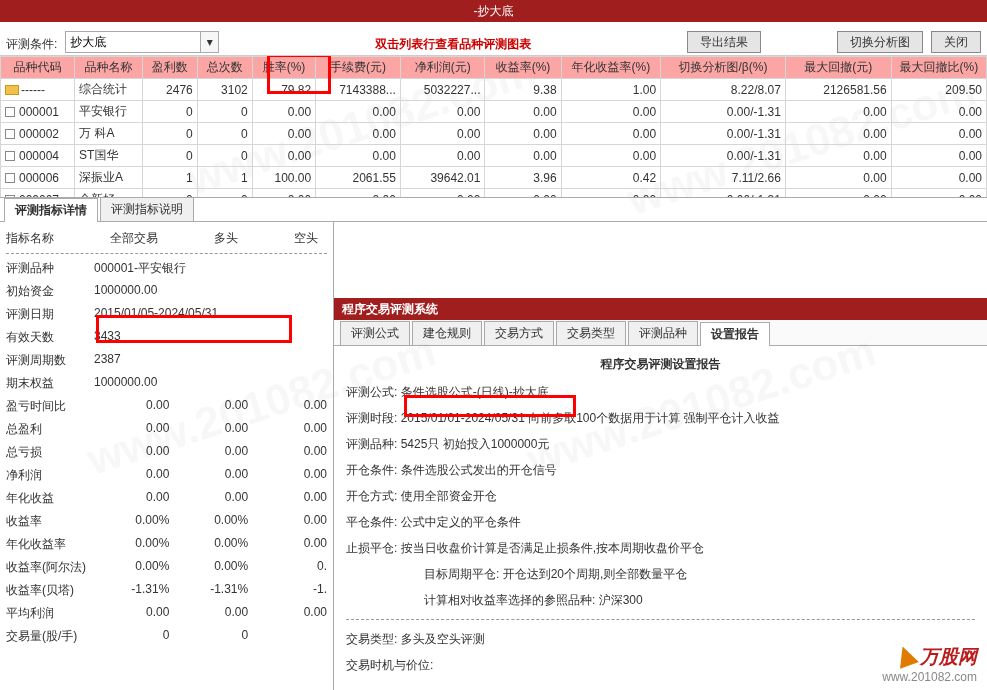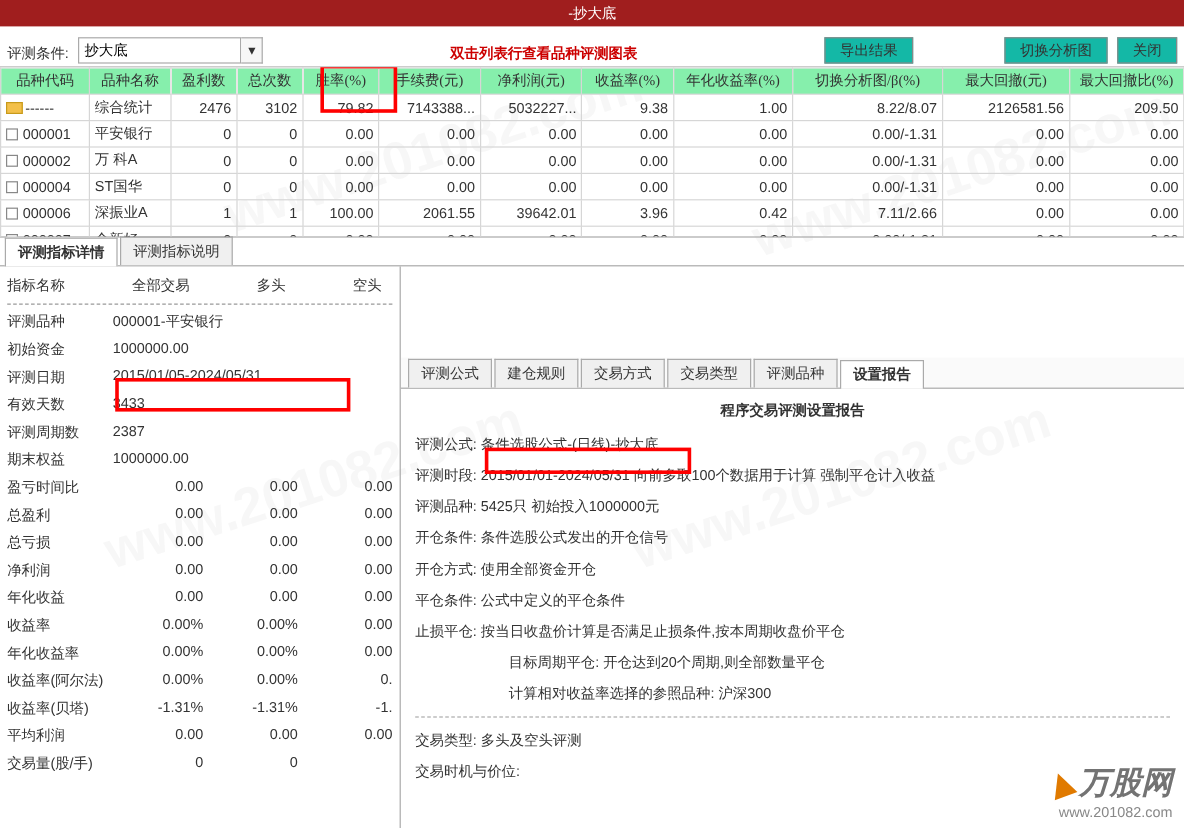--- a/index.html
+++ b/index.html
@@ -5,25 +5,25 @@
 * { margin:0; padding:0; box-sizing:border-box; font-family:"Microsoft YaHei","SimSun",Arial,sans-serif; }
 body { width:987px; height:690px; background:#fff; font-size:12px; color:#333; overflow:hidden; position:relative; }
 .titlebar { background:#a01e1e; color:#fff; height:22px; line-height:22px; padding:0 6px; display:flex; justify-content:space-between; align-items:center;flex-direction:column; }
 .titlebar .close { font-size:14px; cursor:pointer; }
 .toolbar { height:34px; border-bottom:1px solid #ccc; display:flex; align-items:flex-end; padding:2px 6px; gap:8px; }
 .toolbar .label { white-space:nowrap; }
 .combo { display:flex; align-items:center; }
 .combo input { width:136px; height:22px; border:1px solid #aaa; padding:0 4px; font-size:12px; }
 .combo .drop { width:18px; height:22px; border:1px solid #aaa; border-left:none; text-align:center; line-height:20px; cursor:pointer; background:#f7f7f7; }
 .center-text { flex:1; text-align:center; color:#c00; font-weight:bold; }
-.btn { border:1px solid #888; background:#14b8a6; height:22px; padding:0 12px; line-height:20px; cursor:pointer; }
+.btn { border:1px solid #888; background:#e5e5e5; height:22px; padding:0 12px; line-height:20px; cursor:pointer; }
 .table-wrap { height:142px; overflow:hidden; border-bottom:1px solid #aaa; position:relative; }
 table { border-collapse:collapse; width:100%; font-size:12px; table-layout:fixed; }
 th, td { border:1px solid #d6d6d6; padding:2px 4px; white-space:nowrap; text-align:right; overflow:hidden; text-overflow:clip; }
-th { background:#86efac; font-weight:normal; text-align:center; height:20px;font-family:Liberation Serif, serif; }
+th { background:#fca5a5; font-weight:normal; text-align:center; height:20px; }
 td.left { text-align:left; }
 .red-box { position:absolute; border:3px solid #f00; pointer-events:none; }
 .tabs { height:24px; display:flex; align-items:flex-end; border-bottom:1px solid #aaa; padding-left:4px; }
 .tab { border:1px solid #aaa; border-bottom:none; padding:3px 10px; background:#f0f0f0; margin-right:2px; cursor:pointer; }
 .tab.active { background:#fff; font-weight:bold; position:relative; top:1px; }
 .lower { display:flex; height:490px; }
 .left-panel { width:334px; border-right:1px solid #aaa; padding:8px 6px; font-size:12px; overflow:hidden; }
 .left-panel .head-row { display:flex; gap:56px; margin-bottom:4px; }
 .sep { border-top:1px dashed #999; margin:6px 0; }
 .kv-row { display:flex; margin-bottom:6px; }
@@ -37,21 +37,21 @@
 .right-tabs { height:26px; display:flex; align-items:flex-end; border-bottom:1px solid #aaa; padding-left:6px; background:#fafafa; }
 .right-body { padding:10px 12px; font-size:12px; position:relative; flex:1; }
 .rpt-title { text-align:center; font-weight:bold; margin-bottom:10px; }
 .rpt-row { margin-bottom:8px; line-height:18px; }
 .rpt-row .rk { display:inline-block; }
 .sepline { border-top:1px dashed #999; margin:10px 0; }
 .folder-icon { display:inline-block; width:14px; height:10px; background:#f3c04a; border:1px solid #c79a1b; vertical-align:middle; margin-right:2px; }
 .checkbox-icon { display:inline-block; width:10px; height:10px; border:1px solid #888; vertical-align:middle; margin-right:4px; background:#fff; }
 .watermark { position:absolute; font-size:44px; color:rgba(150,150,150,.08); transform:rotate(-18deg); pointer-events:none; font-weight:bold; }
 .logo { position:absolute; right:10px; bottom:6px; text-align:right; pointer-events:none; }
-.logo .cn { font-size:26px; font-weight:bold; color:#737373; font-style:italic; }
+.logo .cn { font-size:19px; font-weight:bold; color:#b91c1c; font-style:italic; }
 .logo .en { font-size:12px; color:#888; }
 .logo-arrow { display:inline-block; width:0; height:0; border-left:10px solid transparent; border-right:10px solid transparent; border-bottom:20px solid #e07a00; transform:rotate(-20deg); margin-right:4px; vertical-align:middle; position:relative; top:-4px; }
 </style>
 </head>
 <body>
 
 <div class="watermark" style="top:100px; left:180px;">www.201082.com</div>
 <div class="watermark" style="top:120px; left:620px;">www.201082.com</div>
 <div class="watermark" style="top:380px; left:80px;">www.201082.com</div>
 <div class="watermark" style="top:380px; left:520px;">www.201082.com</div>
@@ -303,20 +303,21 @@
           <span class="c">0</span>
           <span class="c">0</span>
           <span class="c"></span>
         </div>
       </div>
     <div class="red-box" style="top:93px; left:96px; width:196px; height:28px;"></div>
   </div>
 
   <div class="right-panel">
     <div style="height:76px;"></div>
+    <div class="right-title">程序交易评测系统</div>
     <div class="right-tabs" id="right-tabs">
         <div class="tab">评测公式</div>
         <div class="tab">建仓规则</div>
         <div class="tab">交易方式</div>
         <div class="tab">交易类型</div>
         <div class="tab">评测品种</div>
         <div class="tab active">设置报告</div>
       </div>
     <div class="right-body">
       <div class="rpt-title">程序交易评测设置报告</div>

